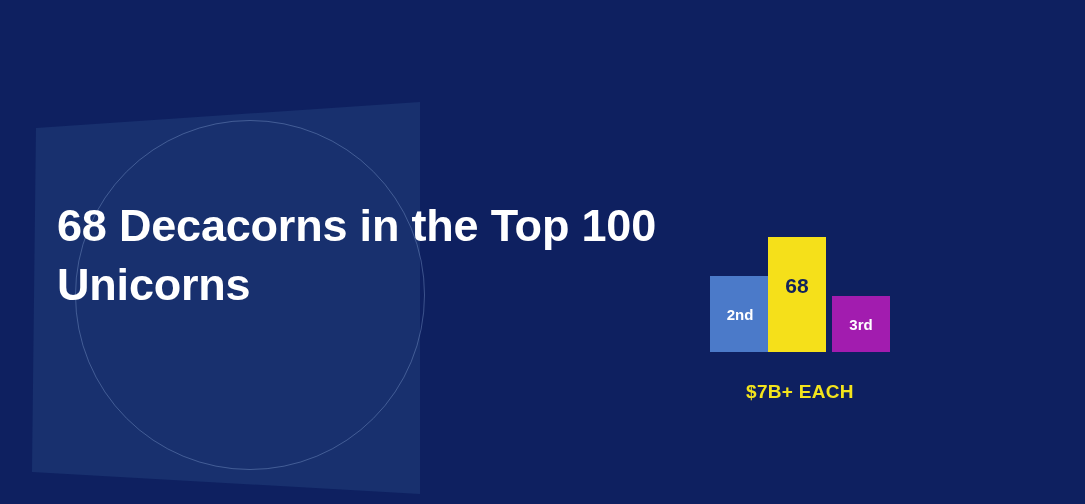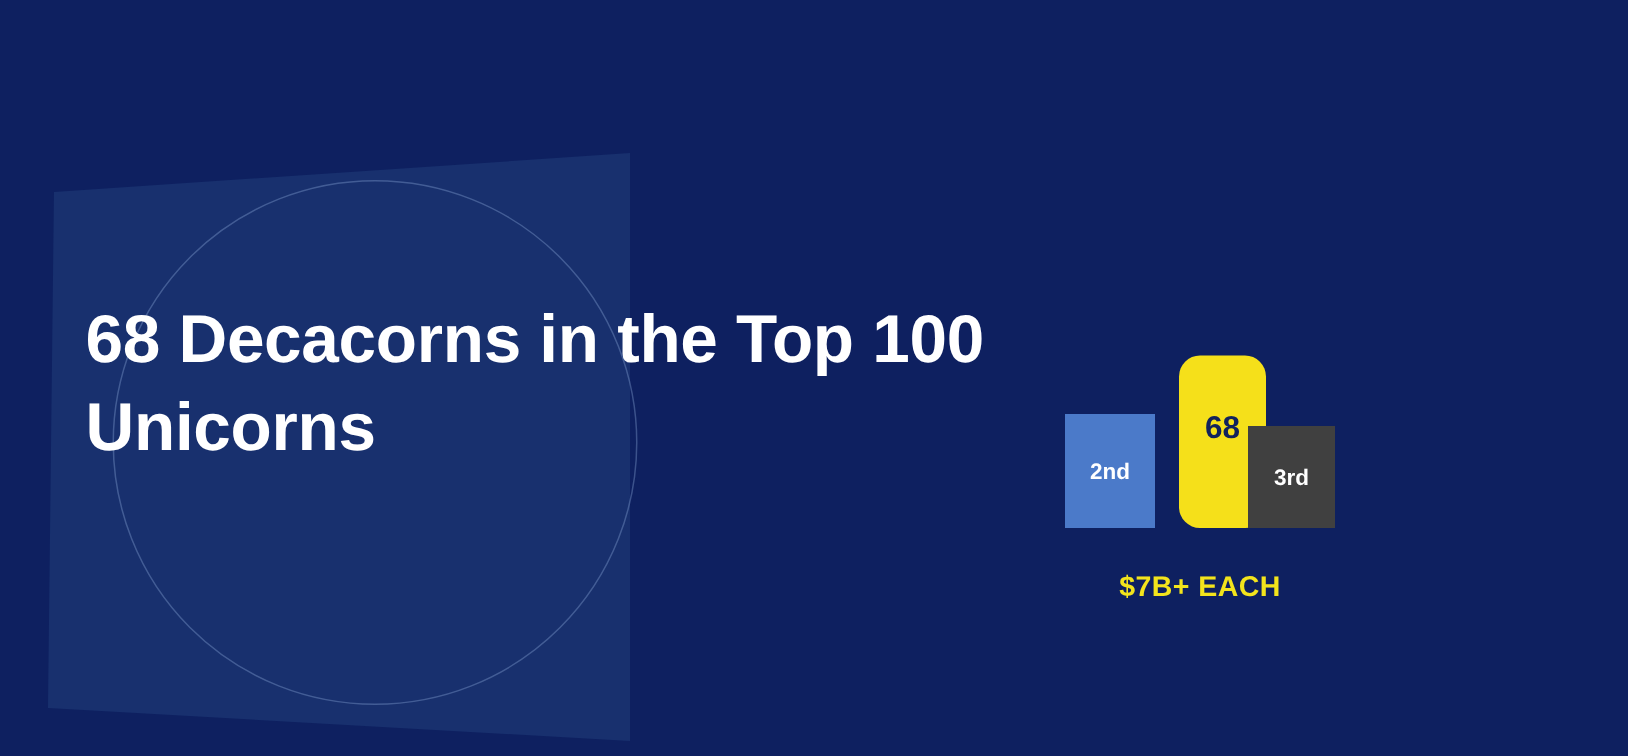--- a/index.html
+++ b/index.html
@@ -95,37 +95,36 @@
     line-height: 1;
   }
   .bar.bar-left {
     left: 20px;
     width: 60px;
     height: 76px;
     background: #4b7ac9;
   }
   .bar.bar-left .bar-label { color: #ffffff; }
   .bar.bar-center {
-    left: 96px;
+    left: 78px;
     width: 58px;
     height: 115px;
     background: #f5e01a;
     align-items: flex-start;
     padding-top: 38px;
-    border-radius: 14px;
   }
   .bar.bar-center .bar-label {
     color: #11225c;
     font-size: 21px;
   }
   .bar.bar-right {
     left: 142px;
     width: 58px;
-    height: 68px;
-    background: #404040;
+    height: 56px;
+    background: #a21caf;
   }
   .bar.bar-right .bar-label { color: #ffffff; }
 
   .chart-caption {
     position: absolute;
     left: 0;
     top: 157px;
     width: 220px;
     text-align: center;
     color: #f3e41c;

